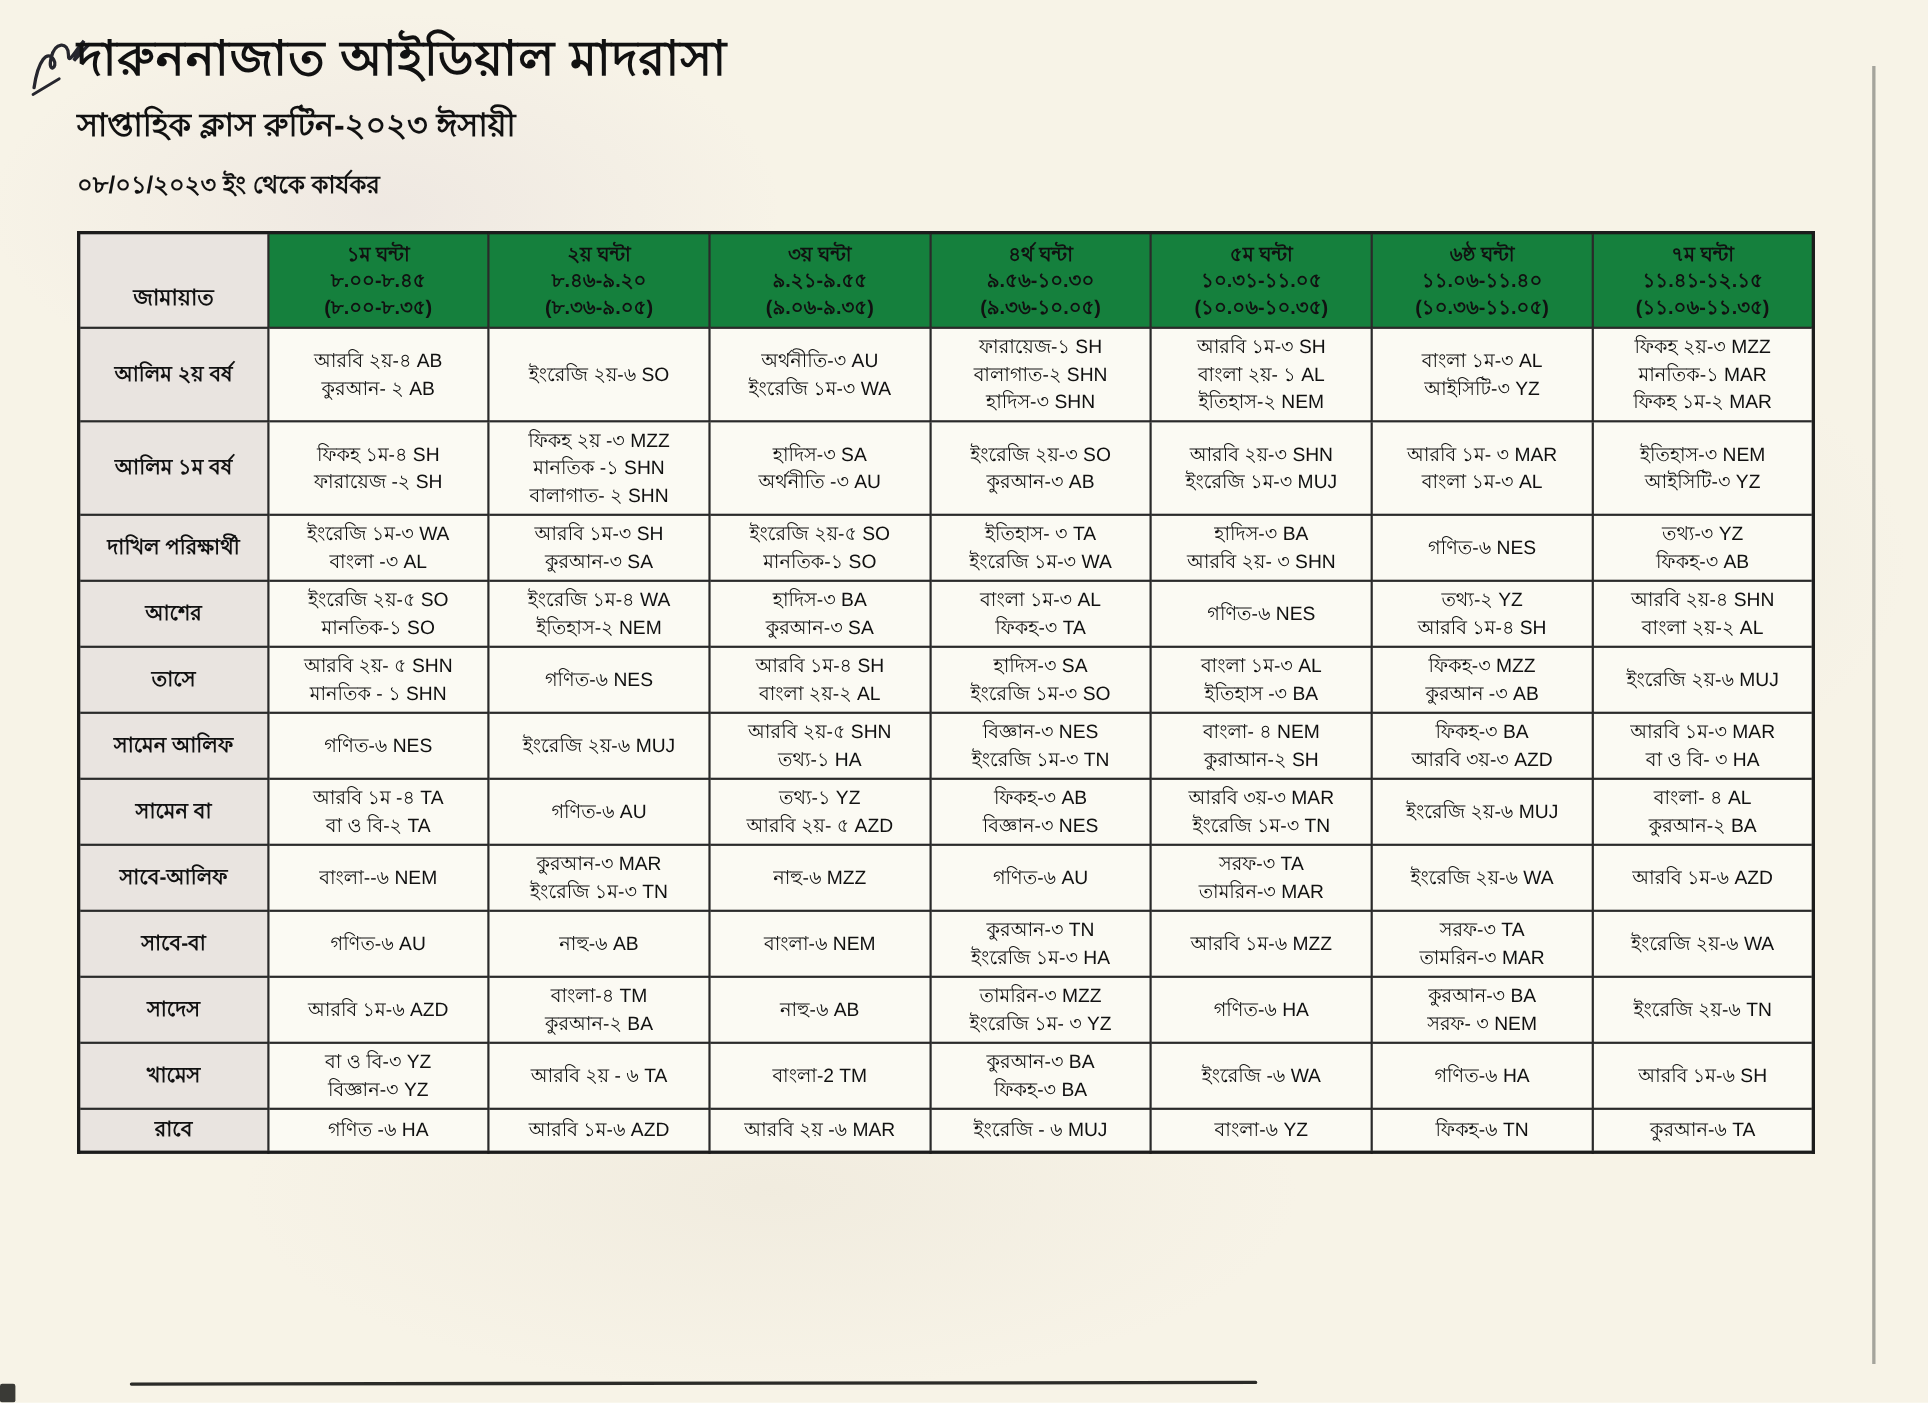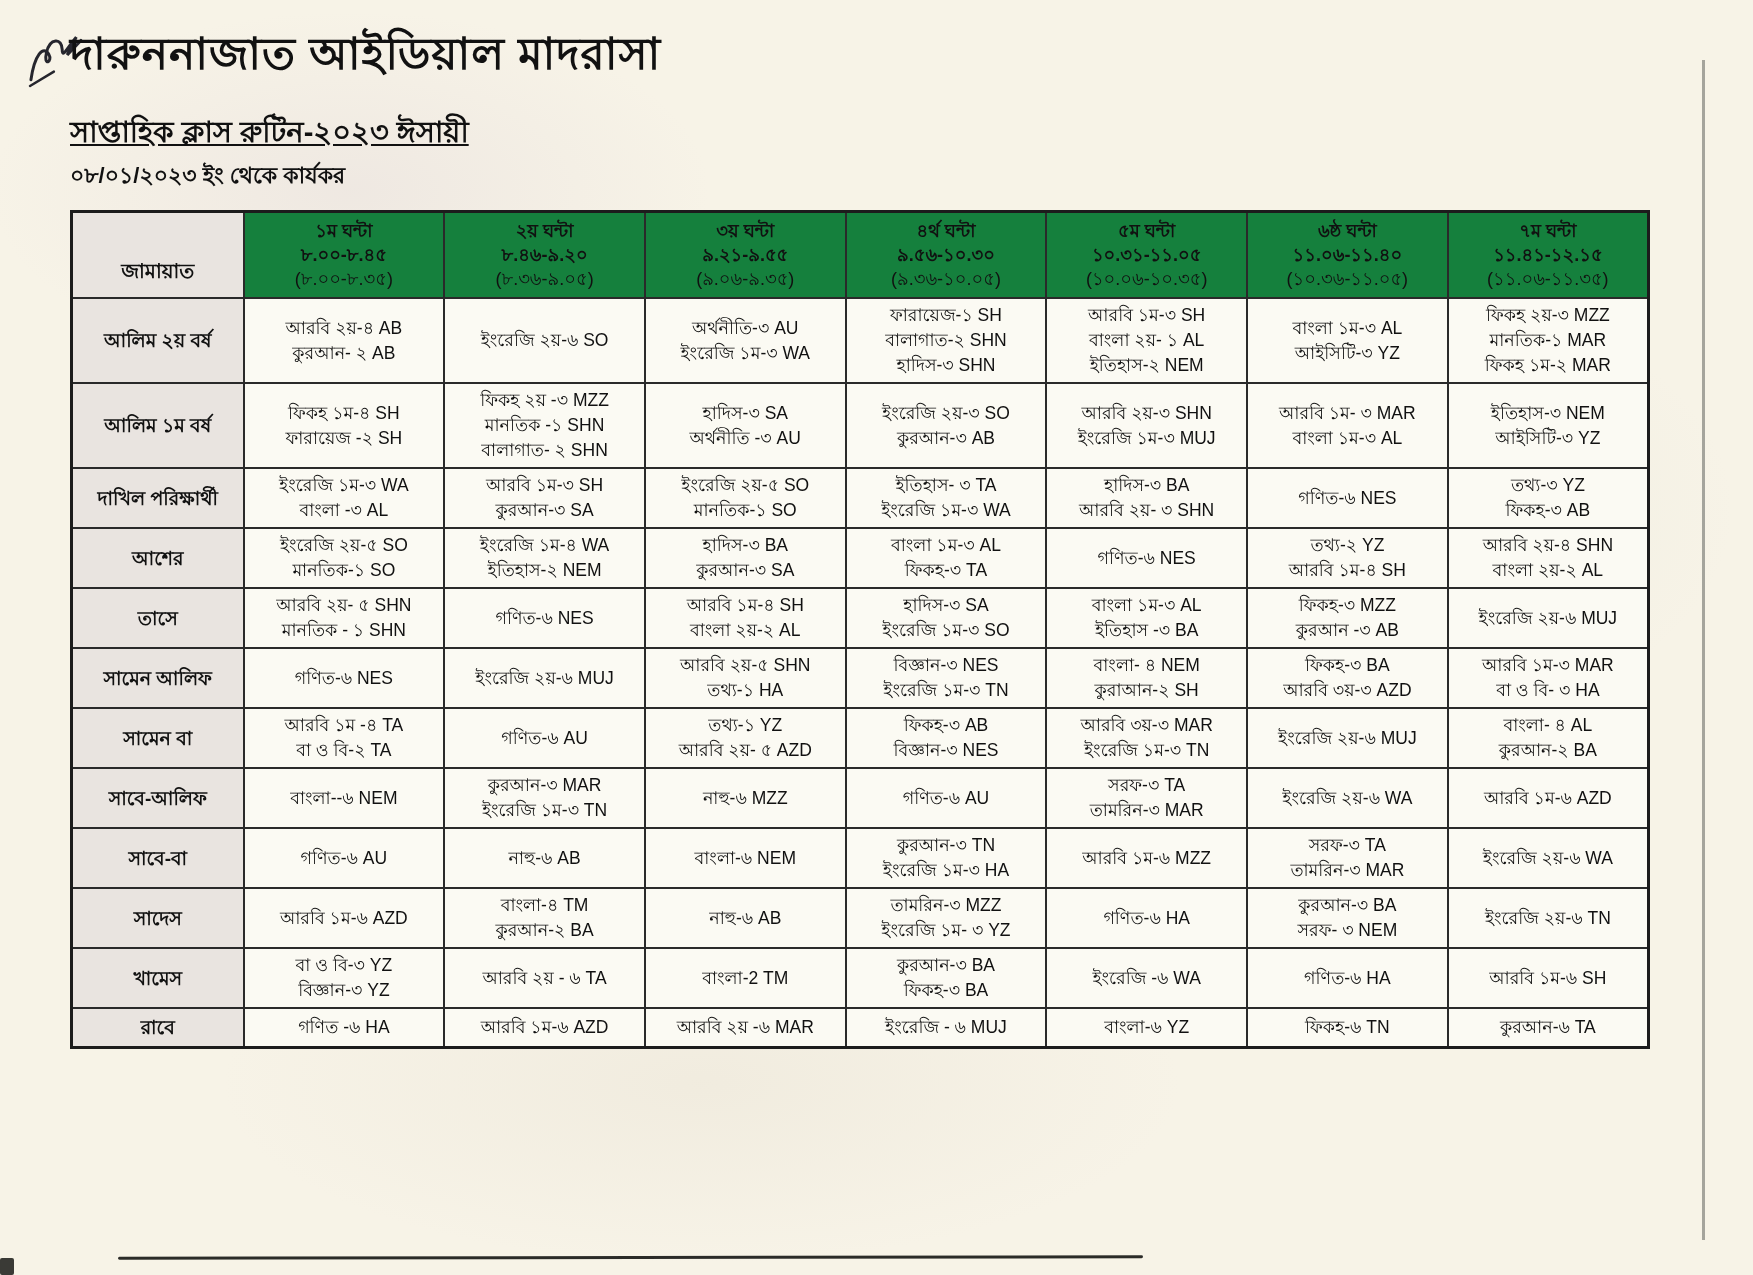--- a/index.html
+++ b/index.html
@@ -14,22 +14,22 @@
   .sheet::before{
     content:"";position:absolute;inset:0;pointer-events:none;
     background:
       radial-gradient(ellipse 600px 300px at 20% 15%, rgba(214,200,210,.25), transparent 60%),
       radial-gradient(ellipse 700px 400px at 75% 40%, rgba(203,214,198,.22), transparent 60%),
       radial-gradient(ellipse 800px 300px at 40% 85%, rgba(222,214,198,.25), transparent 60%);
   }
   .doc-header{position:absolute;left:70px;top:28px;width:1430px;text-align:left;}
   .doc-title{font-size:44px;font-weight:700;letter-spacing:1px;margin:0;line-height:1.2;}
   .doc-address{font-size:19px;font-weight:700;margin-top:8px;}
-  .doc-subtitle{font-size:29px;font-weight:700;margin-top:28px;text-decoration:underline;}
-  .doc-effective{font-size:22px;font-weight:700;}
+  .doc-subtitle{font-size:29px;font-weight:700;margin-top:10px;}
+  .doc-effective{font-size:22px;font-weight:700;margin-top:10px;}
 
   table.routine{
     position:absolute;left:70px;top:210px;width:1580px;
     border-collapse:collapse;table-layout:fixed;
     background:#fbfaf3;
     border:3px solid #1c1c1c;
   }
   table.routine th, table.routine td{
     border:2px solid #2a2a2a;
     text-align:center;vertical-align:middle;
@@ -41,21 +41,21 @@
     font-weight:700;font-size:18px;line-height:24px;padding:6px 2px;
   }
   table.routine thead th.corner{
     background:#e9e4e0;font-size:20px;vertical-align:bottom;padding-bottom:14px;
   }
   table.routine tbody th.rowlabel{
     background:#e9e4e0;font-weight:700;font-size:19px;padding:6px 4px;margin-top:16px;
   }
   col.labelcol{width:172px;}
   .period-time{font-weight:700;}
-  .period-alt_time{font-weight:400;}
+  .period-alt_time{font-weight:700;}
   .subject-line{white-space:nowrap;}
 
   
   .scribble{position:absolute;left:22px;top:30px;width:80px;height:60px;transform:rotate(-10deg);}
   .scan-line-bottom{
     position:absolute;left:118px;top:1256px;width:1025px;height:3px;
     background:#2b2b28;transform:rotate(-0.08deg);border-radius:2px;
   }
   .scan-line-right{
     position:absolute;left:1702px;top:60px;width:3px;height:1180px;

